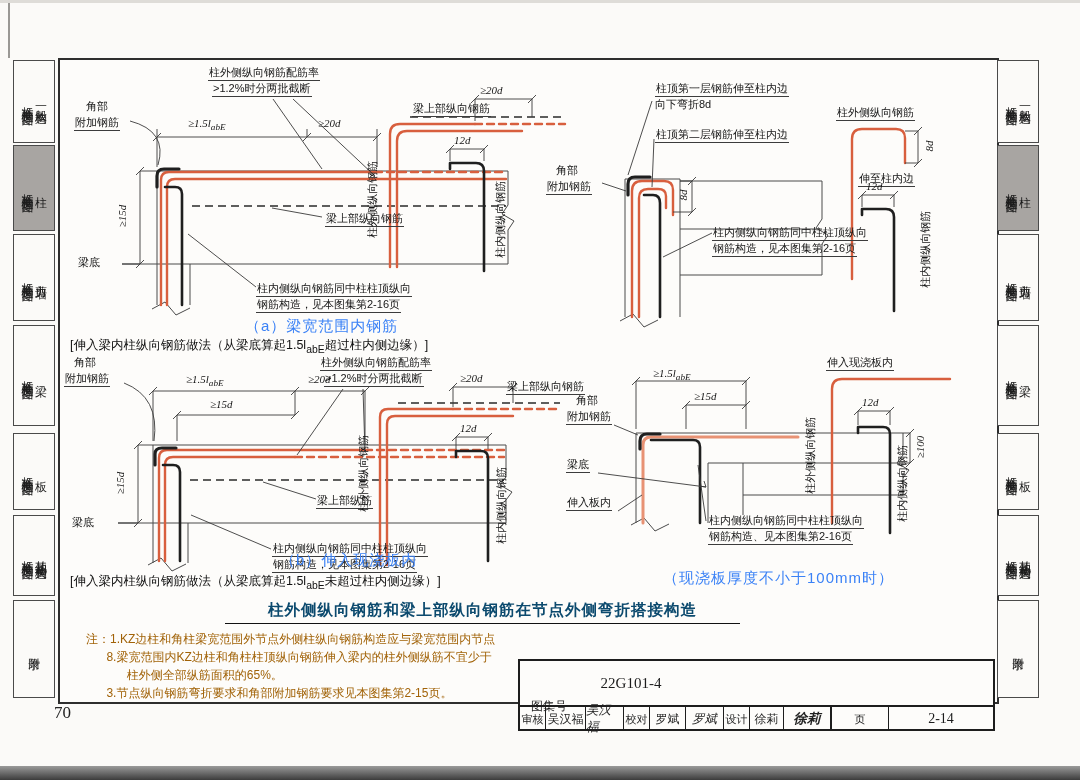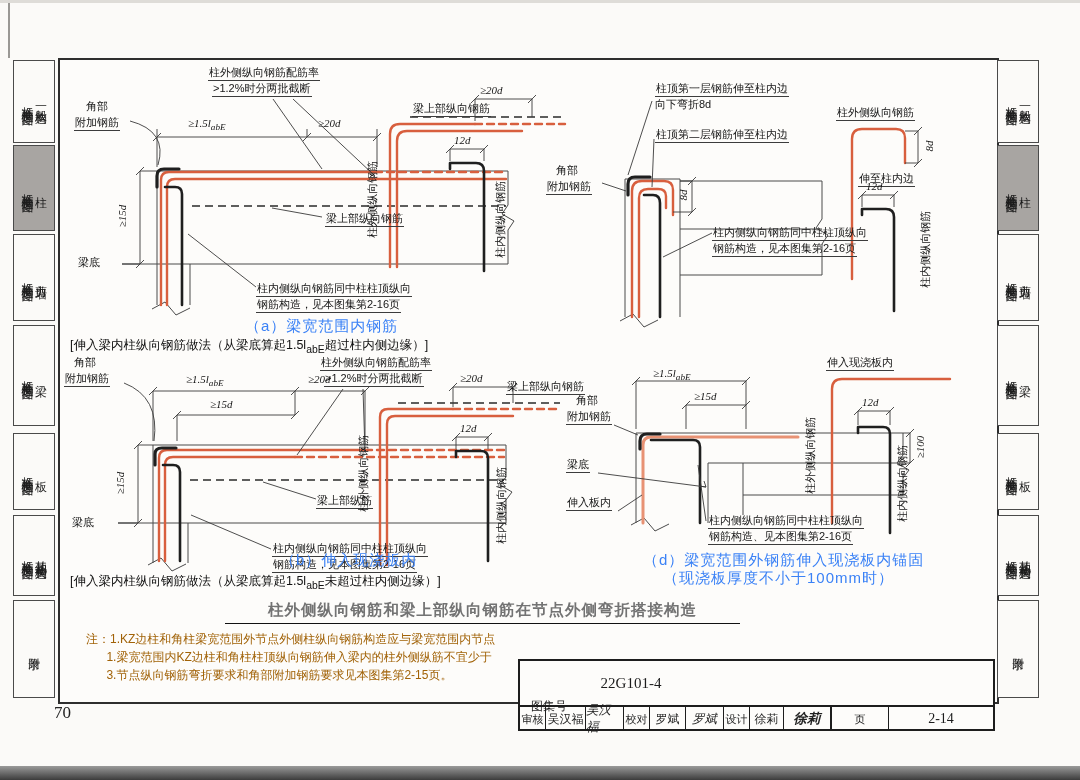--- a/index.html
+++ b/index.html
@@ -32,21 +32,21 @@
   .dim{stroke:#3a3a3a;stroke-width:0.9;fill:none;}
   .reb{stroke:#d85f3e;stroke-width:2.4;fill:none;stroke-linecap:round;}
   .rebl{stroke:#e89274;stroke-width:3;fill:none;stroke-linecap:round;}
   .dash{stroke-dasharray:7 5;}
   .blk{stroke:#1f1f1f;stroke-width:2.6;fill:none;stroke-linecap:round;}
   .thk{stroke-width:3.2;}
   .blkd{stroke:#2a2a2a;stroke-width:1.5;fill:none;stroke-dasharray:8 5;}
 
   
   .heading{position:absolute;left:225px;top:597px;width:515px;text-align:center;
-           font-size:15.5px;font-weight:bold;letter-spacing:1px;color:#737373;
+           font-size:15.5px;font-weight:bold;letter-spacing:1px;color:#0c4a6e;
            border-bottom:1.5px solid #111;padding-bottom:2px;}
   .notes{position:absolute;left:86px;top:627px;width:460px;font-size:12px;line-height:1.5;color:#a16207;}
   .notes .n2{padding-left:3.4em;} .notes .n3{padding-left:1.7em;}
   .notes .n4{padding-left:3.4em;} .notes .n5{padding-left:1.7em;}
 
   
   .tblock{position:absolute;left:518px;top:656px;width:477px;height:72px;border:2px solid #1d1d1d;
           background:#fdfcfa;box-sizing:border-box;display:flex;flex-direction:column;}
   .tb-r1{display:flex;height:44px;border-bottom:2px solid #1d1d1d;}
   .tb-title{flex:1;display:flex;align-items:center;justify-content:center;
@@ -330,29 +330,29 @@
     <div class="dimt" style="left:136px;top:35px;">≥15d</div>
     <div class="dimt rot" style="left:344px;top:86px;width:36px;">≥100</div>
     <div class="lbl ul" style="left:8px;top:102px;">梁底</div>
     <div class="lbl ul" style="left:8px;top:140px;">伸入板内</div>
     <div class="lbl ul" style="left:150px;top:158px;">柱内侧纵向钢筋同中柱柱顶纵向</div>
     <div class="lbl ul" style="left:150px;top:174px;">钢筋构造、见本图集第2-16页</div>
     <div class="lbl ul" style="left:268px;top:0px;">伸入现浇板内</div>
     <div class="dimt" style="left:304px;top:41px;">12d</div>
     <div class="lbl rot" style="left:209px;top:93px;width:86px;">柱外侧纵向钢筋</div>
     <div class="lbl rot" style="left:301px;top:121px;width:86px;">柱内侧纵向钢筋</div>
-    <div class="cap" style="left:85px;top:196px;">（d）梁宽范围外钢筋伸入现浇板内锚固</div>
     <div class="cap" style="left:105px;top:214px;">（现浇板厚度不小于100mm时）</div>
   </div>
 
   <div class="heading">柱外侧纵向钢筋和梁上部纵向钢筋在节点外侧弯折搭接构造</div>
 
   <div class="notes">
     <div class="n1">注：1.KZ边柱和角柱梁宽范围外节点外侧柱纵向钢筋构造应与梁宽范围内节点</div>
-    <div class="n3">1.梁宽范围内KZ边柱和角柱柱顶纵向钢筋伸入梁内的柱外侧纵筋不宜少于</div>
+    <div class="n3">8.梁宽范围内KZ边柱和角柱柱顶纵向钢筋伸入梁内的柱外侧纵筋不宜少于</div>
+    <div class="n4">柱外侧全部纵筋面积的65%。</div>
     <div class="n5">3.节点纵向钢筋弯折要求和角部附加钢筋要求见本图集第2-15页。</div>
   </div>
 
   <div class="tblock">
     <div class="tb-r1">
       <div class="tb-al">图集号</div>
       <div class="tb-an">22G101-4</div>
     </div>
     <div class="tb-r2">
       <div class="c role">审核</div>

